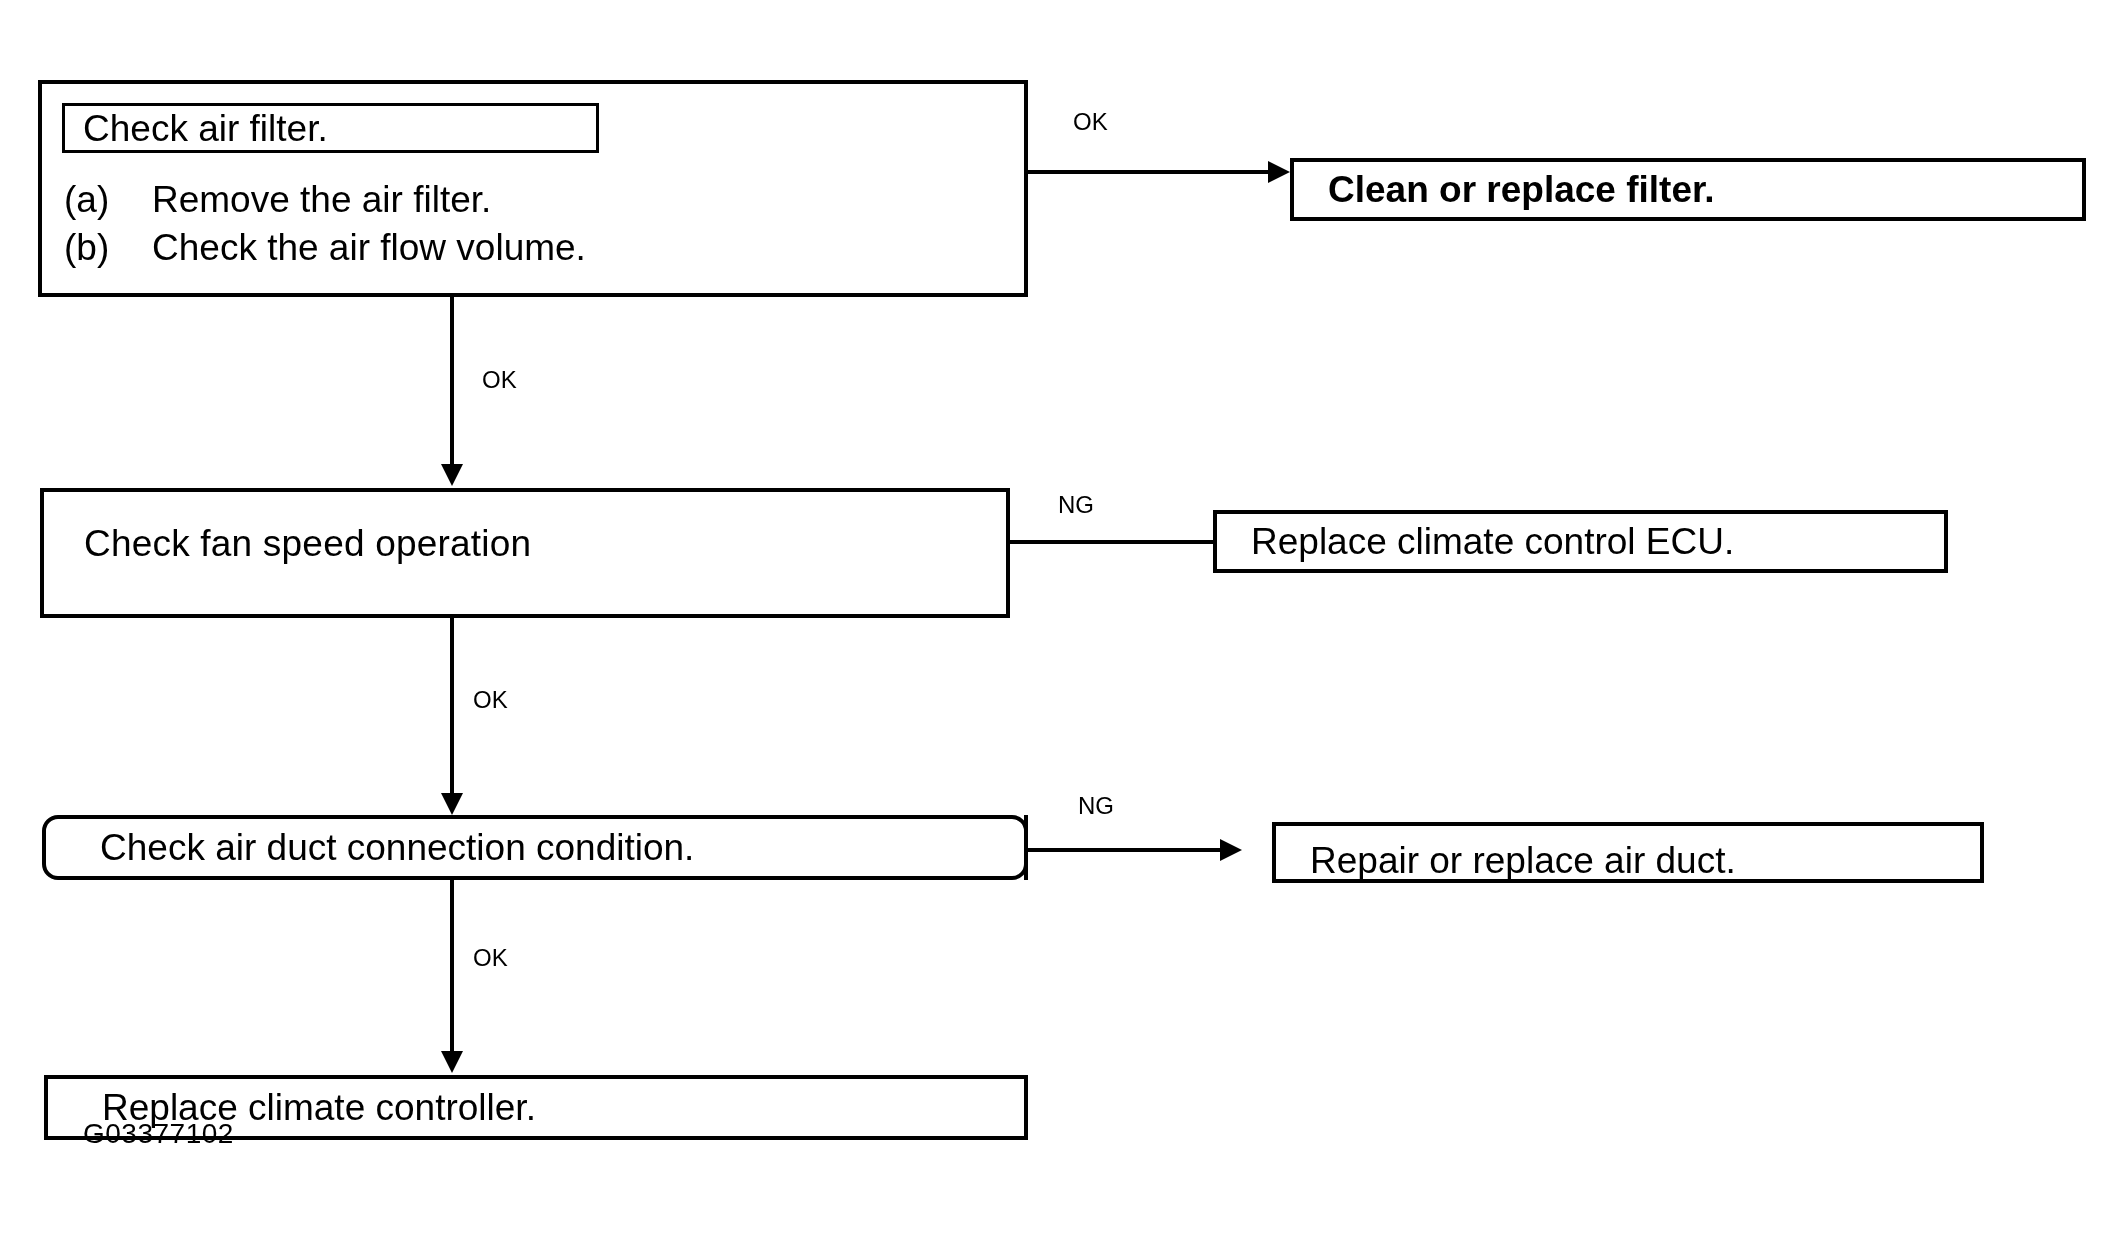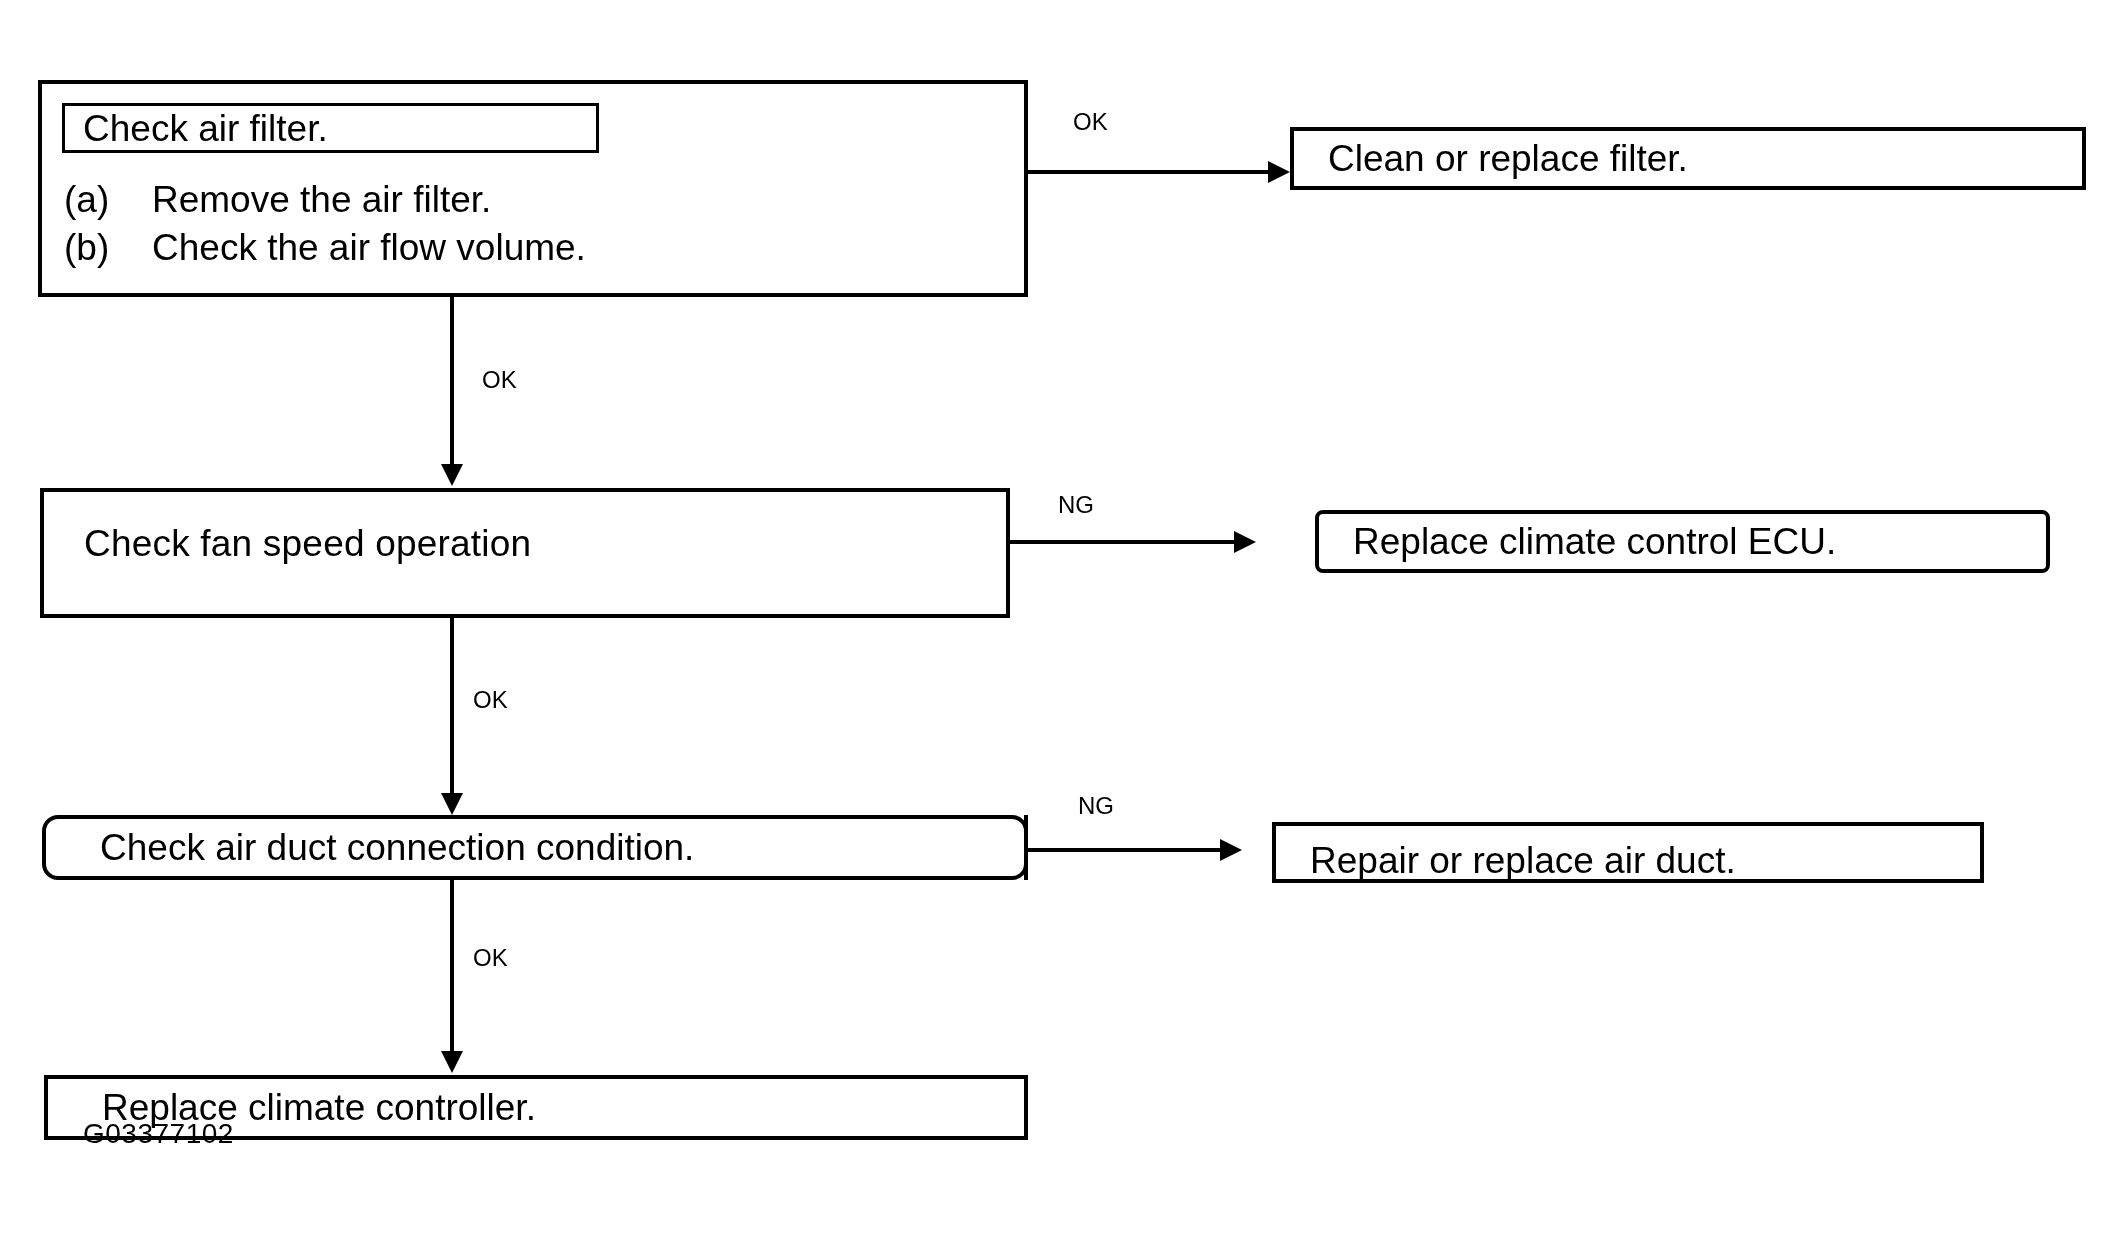--- a/index.html
+++ b/index.html
@@ -129,37 +129,37 @@
         <span class="step-marker">(b)</span>
         <span class="step-body">Check the air flow volume.</span>
       </div>
     </div>
   </div>
 
   <div class="hline" style="left:1028px; top:170px; width:244px;"></div>
   <div class="arrow-right" style="left:1268px; top:161px;"></div>
   <div class="edge-label" style="left:1073px; top:110px;">OK</div>
 
-  <div class="box" style="left:1290px; top:127px; width:796px; height:63px; display:flex; align-items:center;">
+  <div class="box" style="left:1290px; top:158px; width:796px; height:63px; display:flex; align-items:center;font-weight:bold;">
     <span class="box-text">Clean or replace filter.</span>
   </div>
 
   <div class="vline" style="left:450px; top:297px; width:4px; height:168px;"></div>
   <div class="arrow-down" style="left:441px; top:464px;"></div>
   <div class="edge-label" style="left:482px; top:368px;">OK</div>
 
   <div class="box" style="left:40px; top:488px; width:970px; height:130px;">
     <span class="box-label" style="left:40px; top:33px;">Check fan speed operation</span>
   </div>
 
   <div class="hline" style="left:1010px; top:540px; width:228px;"></div>
   <div class="arrow-right" style="left:1234px; top:531px;"></div>
   <div class="edge-label" style="left:1058px; top:493px;">NG</div>
 
-  <div class="box" style="left:1315px; top:510px; width:735px; height:63px; display:flex; align-items:center;border-radius:8px;">
+  <div class="box" style="left:1213px; top:510px; width:735px; height:63px; display:flex; align-items:center;">
     <span class="box-text">Replace climate control ECU.</span>
   </div>
 
   <div class="vline" style="left:450px; top:618px; width:4px; height:177px;"></div>
   <div class="arrow-down" style="left:441px; top:793px;"></div>
   <div class="edge-label" style="left:473px; top:688px;">OK</div>
 
   <div class="box" style="left:42px; top:815px; width:986px; height:65px; display:flex; align-items:center;border-radius:16px;">
     <span class="box-text" style="padding-left:38px;">Check air duct connection condition.</span>
   </div>

